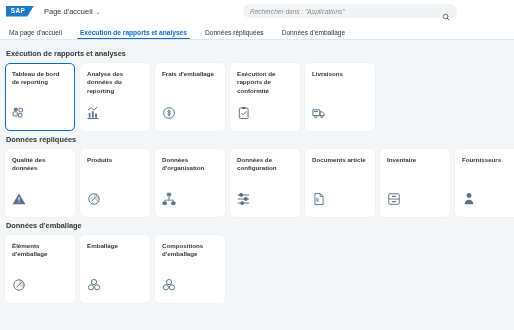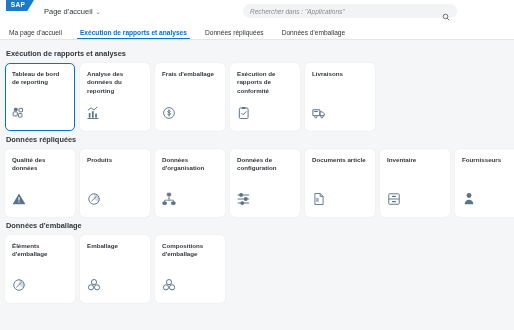--- a/index.html
+++ b/index.html
@@ -14,20 +14,21 @@
     font-family: "Liberation Sans", sans-serif;
     color: #32363a;
     -webkit-font-smoothing: antialiased;
   }
 
   
   .shell-header {
     height: 22px;
     background: #ffffff;
     display: flex;
+    align-items: center;
     padding: 0 6px;
     box-sizing: border-box;
     position: relative;
   }
   .sap-logo {
     width: 28px;
     height: 11px;
     background: #1c7ac9;
     position: relative;
     display: flex;

